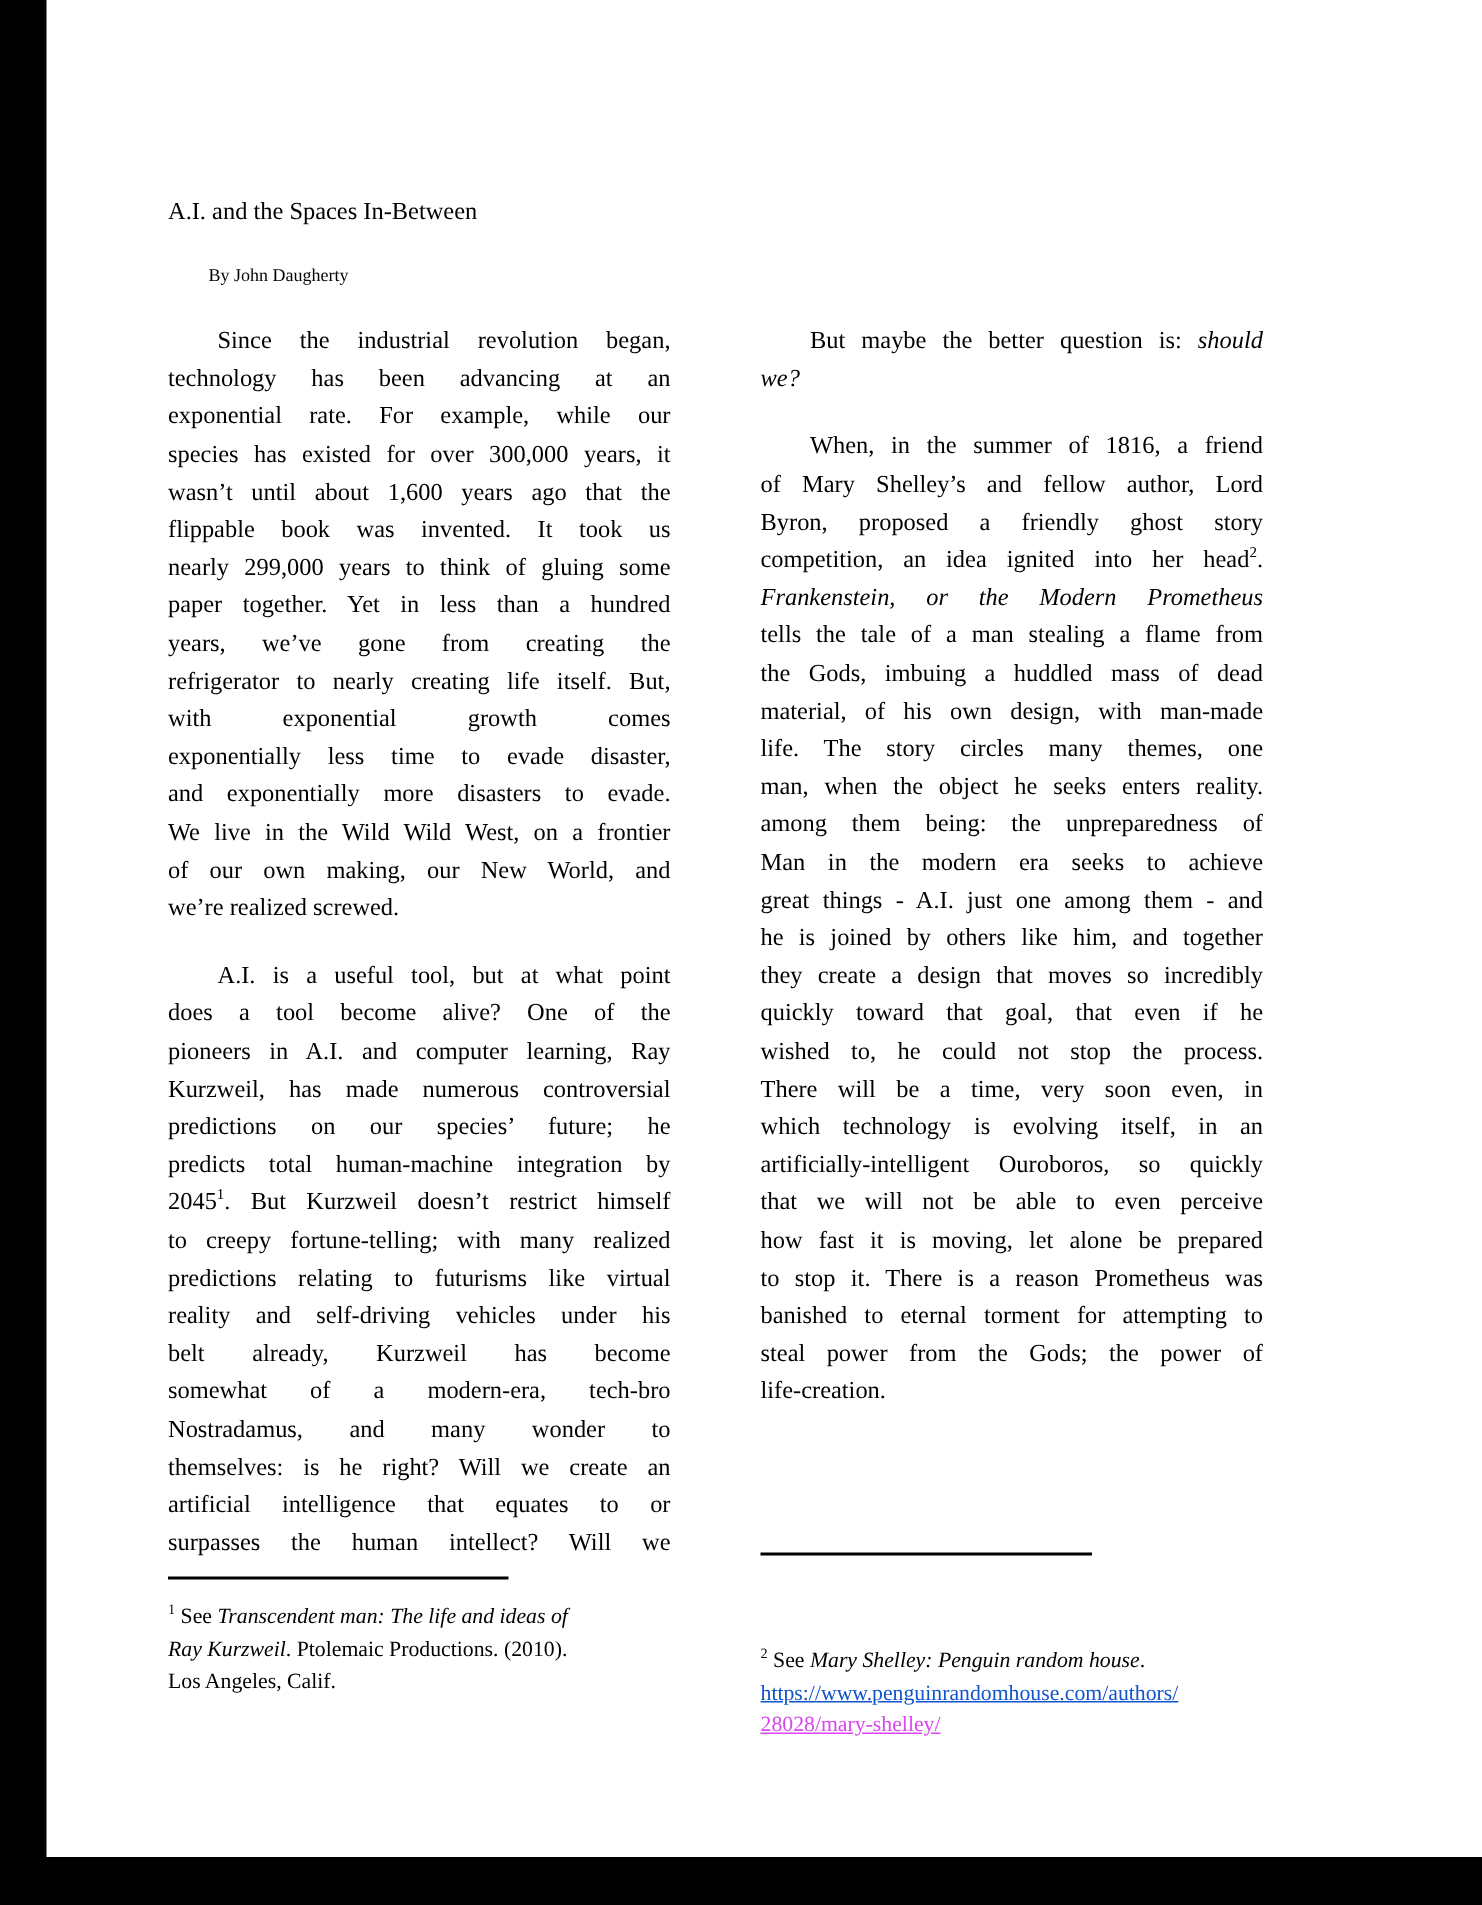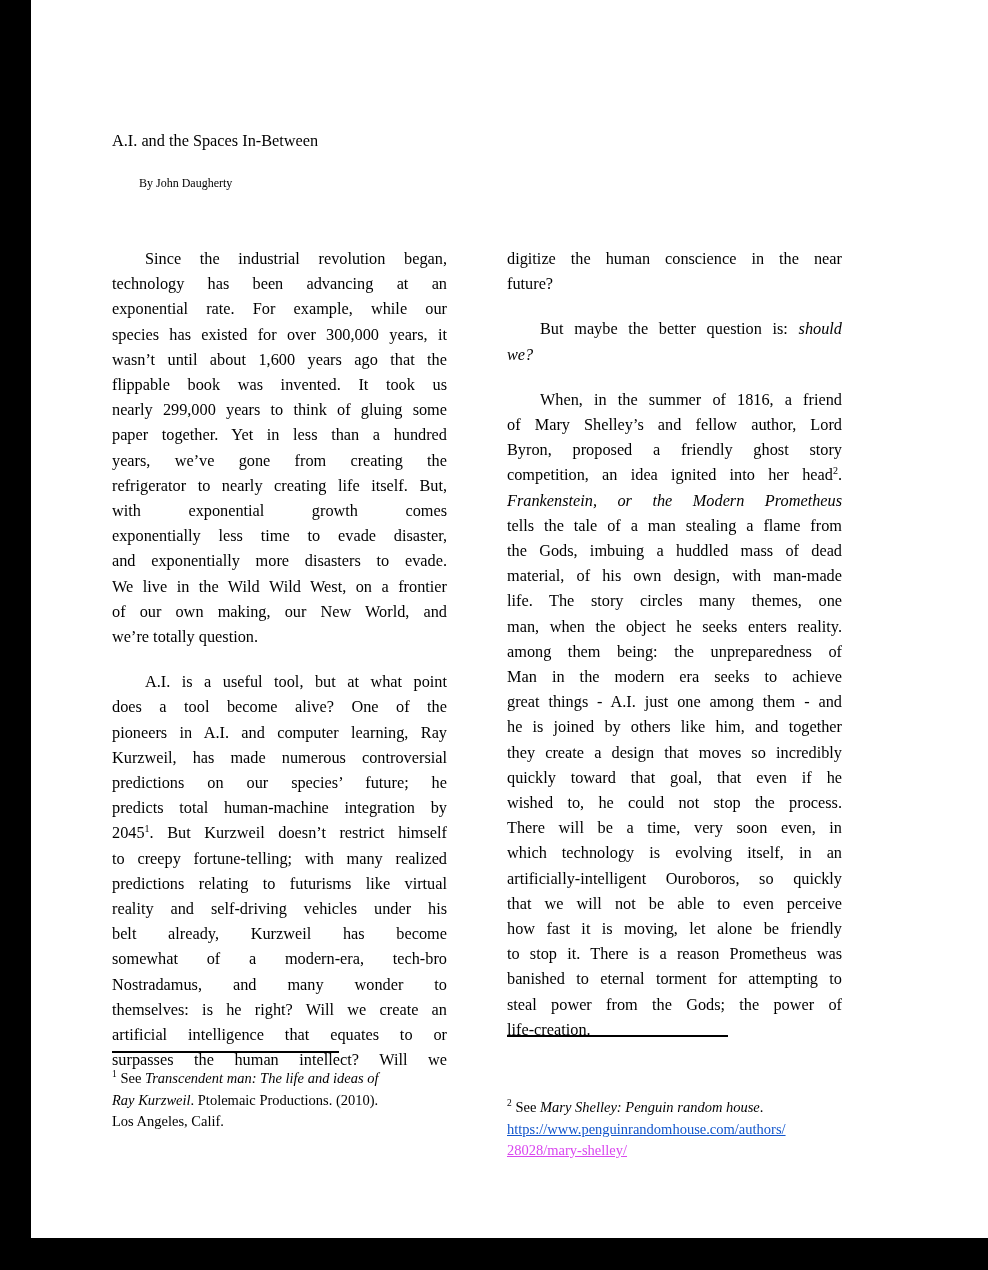--- a/index.html
+++ b/index.html
@@ -20,21 +20,21 @@
   .doc-title{
     position:absolute;left:112px;top:128px;
     font-size:16.3px;line-height:25px;white-space:nowrap;
   }
   .byline{
     position:absolute;left:139px;top:171px;
     font-size:12px;line-height:25px;white-space:nowrap;
   }
   .col{
     position:absolute;top:214px;width:335px;
-    font-size:16.3px;line-height:25.2px;margin-top:32px;
+    font-size:16.3px;line-height:25.2px;
   }
   .col-left{left:112px;}
   .col-right{left:507px;}
   .para{margin:0 0 20px 0;}
   .para:last-child{margin-bottom:0;}
   .para.ind > .ln:first-child{text-indent:33px;}
   .ln{width:100%;}
   .ln.j{text-align:justify;-moz-text-align-last:justify;text-align-last:justify;}
   .ln.l{text-align:left;text-align-last:left;}
   .it{font-style:italic;}
@@ -73,21 +73,21 @@
         <div class="ln j"><span>flippable book was invented. It took us</span></div>
         <div class="ln j"><span>nearly 299,000 years to think of gluing some</span></div>
         <div class="ln j"><span>paper together. Yet in less than a hundred</span></div>
         <div class="ln j"><span>years, we’ve gone from creating the</span></div>
         <div class="ln j"><span>refrigerator to nearly creating life itself. But,</span></div>
         <div class="ln j"><span>with exponential growth comes</span></div>
         <div class="ln j"><span>exponentially less time to evade disaster,</span></div>
         <div class="ln j"><span>and exponentially more disasters to evade.</span></div>
         <div class="ln j"><span>We live in the Wild Wild West, on a frontier</span></div>
         <div class="ln j"><span>of our own making, our New World, and</span></div>
-        <div class="ln l"><span>we’re totally question.</span></div>
+        <div class="ln l"><span>we’re realized screwed.</span></div>
       </div>
       <div class="para ind">
         <div class="ln j"><span>A.I. is a useful tool, but at what point</span></div>
         <div class="ln j"><span>does a tool become alive? One of the</span></div>
         <div class="ln j"><span>pioneers in A.I. and computer learning, Ray</span></div>
         <div class="ln j"><span>Kurzweil, has made numerous controversial</span></div>
         <div class="ln j"><span>predictions on our species’ future; he</span></div>
         <div class="ln j"><span>predicts total human-machine integration by</span></div>
         <div class="ln j"><span>2045</span><span class="sup">1</span><span>. But Kurzweil doesn’t restrict himself</span></div>
         <div class="ln j"><span>to creepy fortune-telling; with many realized</span></div>
@@ -95,24 +95,20 @@
         <div class="ln j"><span>reality and self-driving vehicles under his</span></div>
         <div class="ln j"><span>belt already, Kurzweil has become</span></div>
         <div class="ln j"><span>somewhat of a modern-era, tech-bro</span></div>
         <div class="ln j"><span>Nostradamus, and many wonder to</span></div>
         <div class="ln j"><span>themselves: is he right? Will we create an</span></div>
         <div class="ln j"><span>artificial intelligence that equates to or</span></div>
         <div class="ln j"><span>surpasses the human intellect? Will we</span></div>
       </div>
     </div>
   <div class="col col-right">
-      <div class="para">
-        <div class="ln j"><span>digitize the human conscience in the near</span></div>
-        <div class="ln l"><span>future?</span></div>
-      </div>
       <div class="para ind">
         <div class="ln j"><span>But maybe the better question is: </span><span class="it">should</span></div>
         <div class="ln l"><span class="it">we?</span></div>
       </div>
       <div class="para ind">
         <div class="ln j"><span>When, in the summer of 1816, a friend</span></div>
         <div class="ln j"><span>of Mary Shelley’s and fellow author, Lord</span></div>
         <div class="ln j"><span>Byron, proposed a friendly ghost story</span></div>
         <div class="ln j"><span>competition, an idea ignited into her head</span><span class="sup">2</span><span>.</span></div>
         <div class="ln j"><span class="it">Frankenstein, or the Modern Prometheus</span></div>
@@ -125,21 +121,21 @@
         <div class="ln j"><span>Man in the modern era seeks to achieve</span></div>
         <div class="ln j"><span>great things - A.I. just one among them - and</span></div>
         <div class="ln j"><span>he is joined by others like him, and together</span></div>
         <div class="ln j"><span>they create a design that moves so incredibly</span></div>
         <div class="ln j"><span>quickly toward that goal, that even if he</span></div>
         <div class="ln j"><span>wished to, he could not stop the process.</span></div>
         <div class="ln j"><span>There will be a time, very soon even, in</span></div>
         <div class="ln j"><span>which technology is evolving itself, in an</span></div>
         <div class="ln j"><span>artificially-intelligent Ouroboros, so quickly</span></div>
         <div class="ln j"><span>that we will not be able to even perceive</span></div>
-        <div class="ln j"><span>how fast it is moving, let alone be friendly</span></div>
+        <div class="ln j"><span>how fast it is moving, let alone be prepared</span></div>
         <div class="ln j"><span>to stop it. There is a reason Prometheus was</span></div>
         <div class="ln j"><span>banished to eternal torment for attempting to</span></div>
         <div class="ln j"><span>steal power from the Gods; the power of</span></div>
         <div class="ln l"><span>life-creation.</span></div>
       </div>
     </div>
 
   <div class="fn-sep fn-sep-left"></div>
   <div class="fn-sep fn-sep-right"></div>
 

